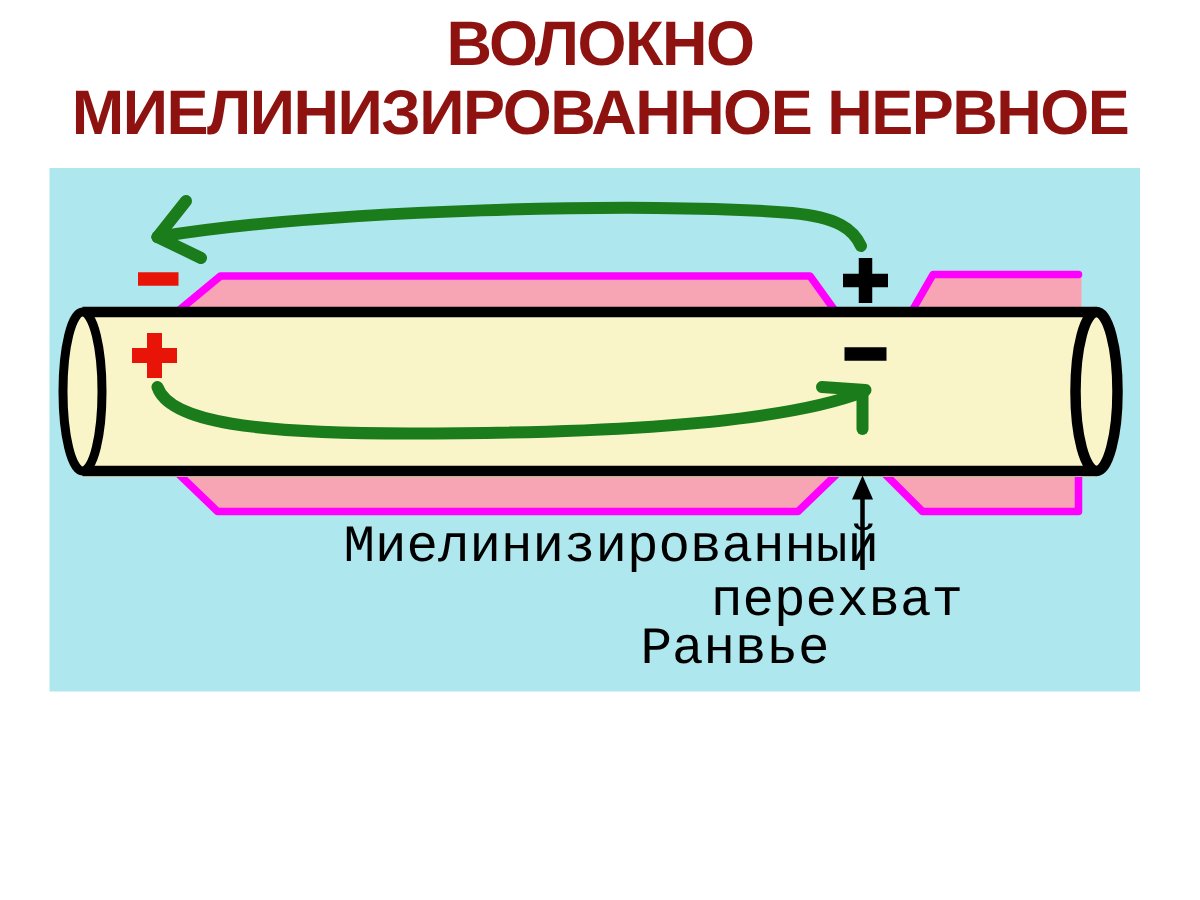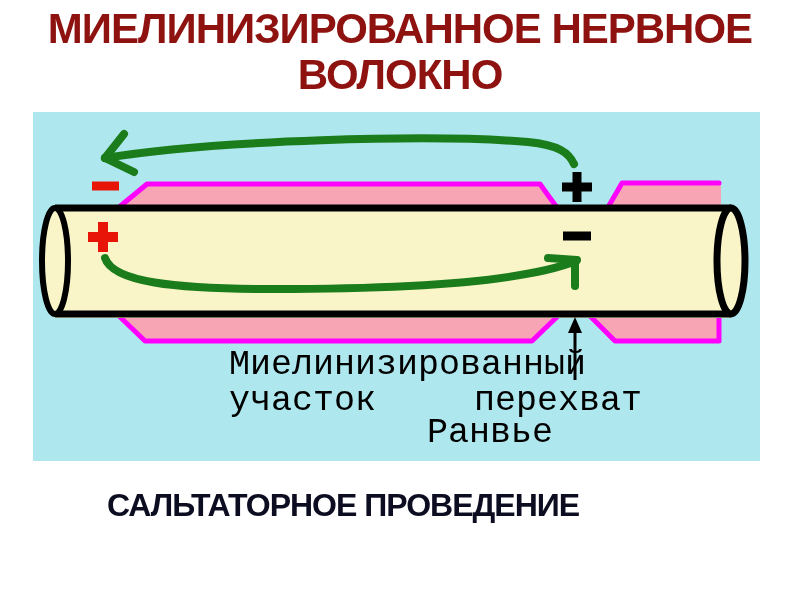--- a/index.html
+++ b/index.html
@@ -39,22 +39,22 @@
     font-weight:bold;font-size:32px;line-height:47px;color:var(--caption);
     letter-spacing:-1px;
   }
 </style>
 </head>
 <body>
 
 <div class="stage">
 
   <div class="slide-title">
+    <div>ВОЛОКНО</div>
     <div>МИЕЛИНИЗИРОВАННОЕ НЕРВНОЕ</div>
-    <div>ВОЛОКНО</div>
   </div>
 
   <div class="diagram-panel">
     <svg width="727" height="349" viewBox="0 0 727 349">
 
       <g>
         <polygon points="85,96 114,72 507,72 525,97" fill="var(--myelin-fill)"></polygon>
         <polyline points="85,96 114,72 507,72 525,97" fill="none" stroke="var(--myelin-outline)" stroke-width="5" stroke-linecap="round" stroke-linejoin="round"></polyline>
       </g>
       <g>
@@ -104,22 +104,20 @@
         <line x1="530" y1="124" x2="558" y2="124"></line>
       </g>
 
       <g>
         <line x1="542" y1="268" x2="542" y2="218" stroke="var(--axon-outline)" stroke-width="3"></line>
         <polygon points="542,205 535,221 549,221" fill="var(--axon-outline)"></polygon>
       </g>
     </svg>
 
     <div class="dlabel lbl-myelin1">Миелинизированный</div>
-    <div class="dlabel lbl-myelin2">участок</div>
     <div class="dlabel lbl-node2">Ранвье</div>
     <div class="dlabel lbl-node1">перехват</div>
   </div>
 
   <div class="slide-caption">
-    <div>САЛЬТАТОРНОЕ ПРОВЕДЕНИЕ</div>
   </div>
 
 </div>
 
 </body></html>

